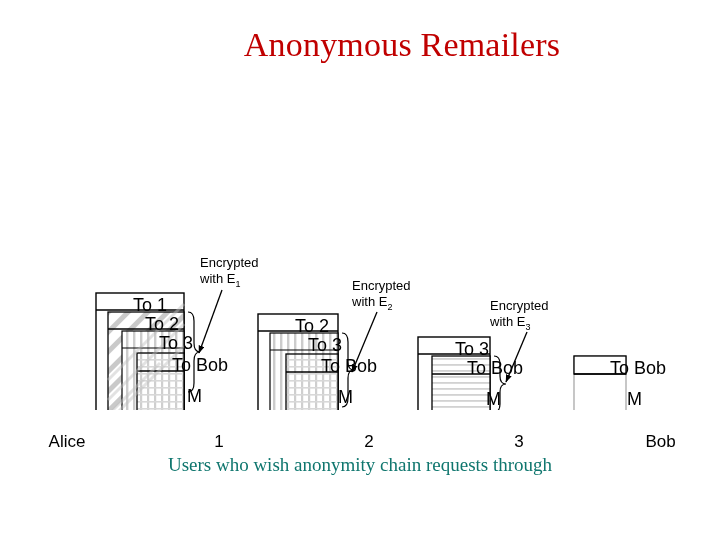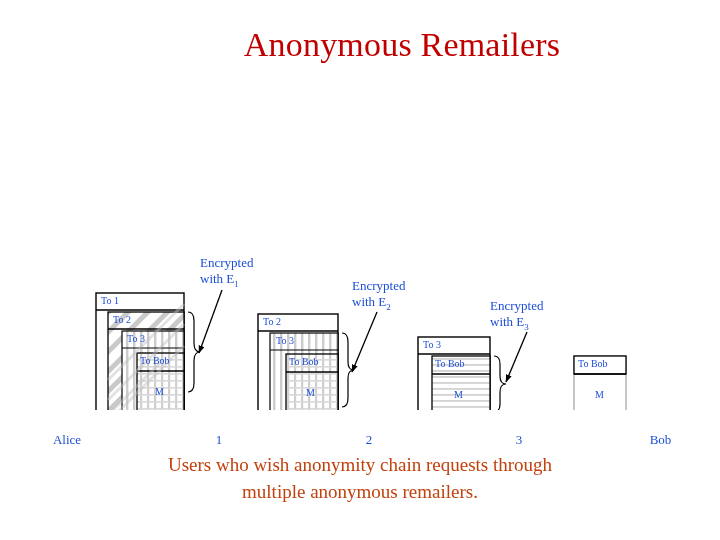--- a/index.html
+++ b/index.html
@@ -33,21 +33,21 @@
 
   
   #slide-caption {
     position: absolute;
     top: 452px;
     left: 60px;
     width: 600px;
     text-align: center;
     font-family: "Liberation Serif", serif;
     font-size: 19px;
-    color: #c2410c;
+    color: #0f766e;
     line-height: 1.42;
   }
 
   
   #diagram {
     position: absolute;
     left: 0;
     top: 100px;
     width: 720px;
     height: 310px;
@@ -57,30 +57,31 @@
     left: 0;
     top: 0;
   }
 
   
   .node-box-label,
   .env-label,
   .annot,
   .caption-note {
     position: absolute;
-    font-family: Liberation Serif, serif;
-    color: #1d4ed8;
+    font-family: Liberation Sans, sans-serif;
+    color: #000000;
     white-space: nowrap;
   }
   .node-box-label {
-    font-size: 13px;
+    font-size: 17px;
     text-align: center;
   }
   .env-label {
-    font-size: 10px;
+    font-size: 18px;
+    margin-left: 32px;
   }
   .annot {
     font-size: 13px;
     line-height: 1.25;
   }
   .caption-note {
     font-size: 12.5px;
   }
   .sub {
     font-size: 9px;
@@ -238,14 +239,13 @@
 
   <div class="annot" style="left:490px; top:198px;">
     <div>Encrypted</div>
     <div><span>with E</span><span class="sub">3</span></div>
   </div>
 
 </div>
 
 <div id="slide-caption">
   <div>Users who wish anonymity chain requests through</div>
-  <div>multiple anonymous remailers.</div>
 </div>
 
 </body></html>

